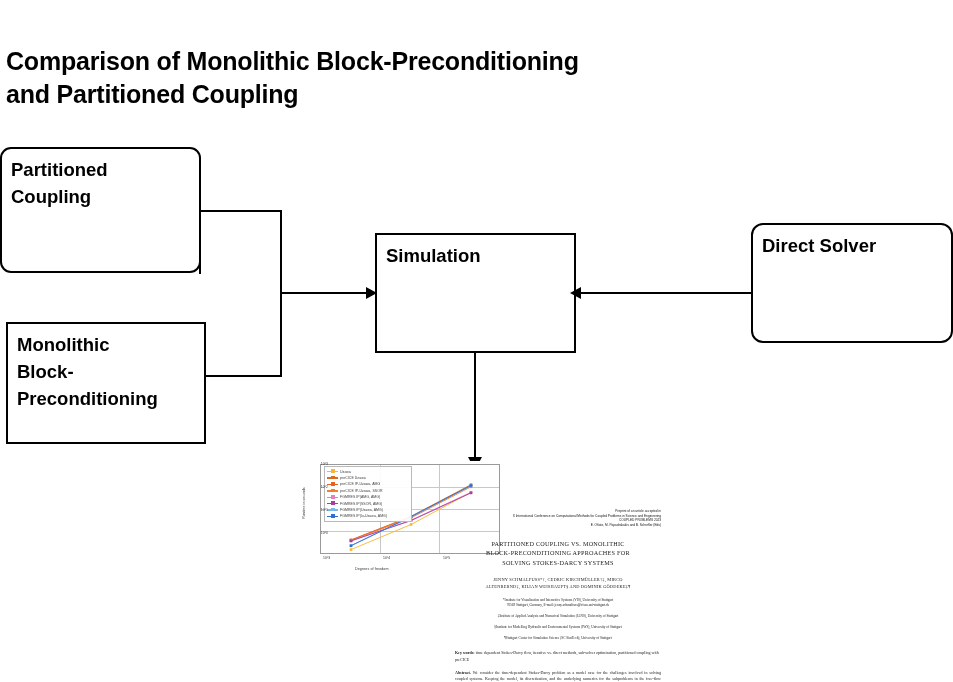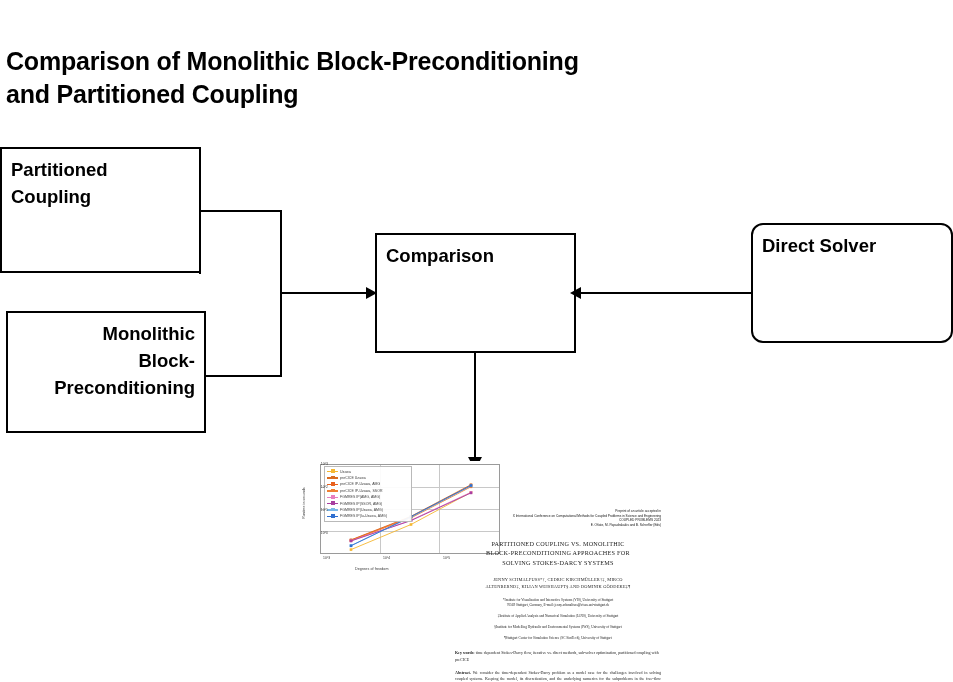--- a/index.html
+++ b/index.html
@@ -39,22 +39,22 @@
     position: absolute;
     box-sizing: border-box;
     border: 2px solid #000000;
     background: #ffffff;
     font-size: 18.5px;
     font-weight: bold;
     line-height: 1.45;
     padding: 8px 9px 0 9px;
     white-space: pre-line;
   }
-  #node-partitioned  { left: 0px;   top: 104px; width: 201px; height: 126px; }
-  #node-monolithic   { left: 6px;   top: 268px; width: 200px; height: 122px; text-align: right; }
+  #node-partitioned  { left: 0px;   top: 104px; width: 201px; height: 126px; border-radius: 11px; }
+  #node-monolithic   { left: 6px;   top: 279px; width: 200px; height: 122px; }
   #node-comparison   { left: 375px; top: 190px; width: 201px; height: 120px; }
   #node-direct       { left: 751px; top: 180px; width: 202px; height: 120px; border-radius: 12px; }
 
   
   .ln { position: absolute; background: #000000; }
   .ln-h { height: 2px; }
   .ln-v { width: 2px; }
 
   
   #br-top      { left: 199px; top: 167px; width: 83px; }
@@ -257,21 +257,21 @@
   <div class="page-title">Comparison of Monolithic Block-Preconditioning
 and Partitioned Coupling</div>
 
   <div class="node" id="node-partitioned">Partitioned
 Coupling</div>
 
   <div class="node" id="node-monolithic">Monolithic
 Block-
 Preconditioning</div>
 
-  <div class="node" id="node-comparison">Comparison</div>
+  <div class="node" id="node-comparison">Simulation</div>
 
   <div class="node" id="node-direct">Direct Solver</div>
 
   <div class="ln ln-h" id="br-top"></div>
   <div class="ln ln-v" id="br-stub-top"></div>
   <div class="ln ln-v" id="br-vert"></div>
   <div class="ln ln-h" id="br-bot"></div>
   <div class="ln ln-v" id="br-stub-bot"></div>
 
   <div class="ln ln-h" id="arr-left-line"></div>

